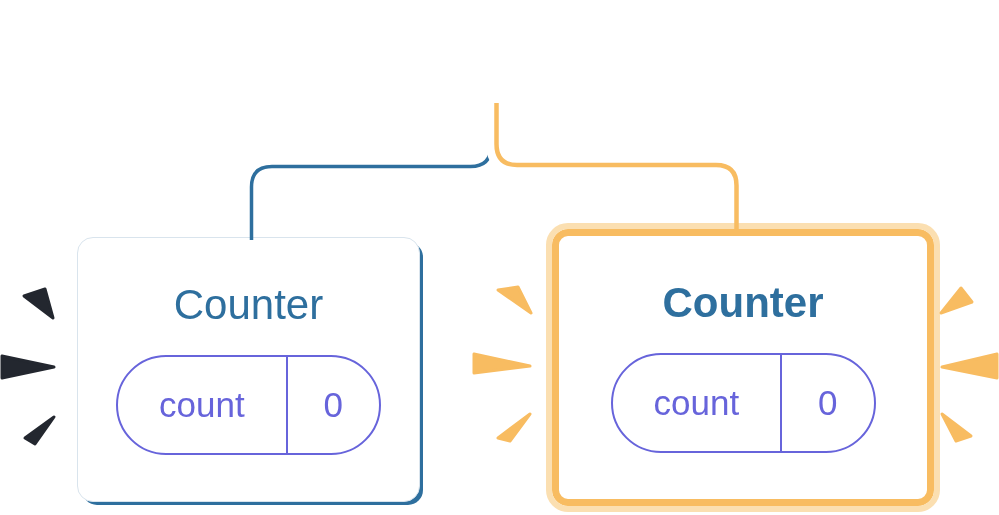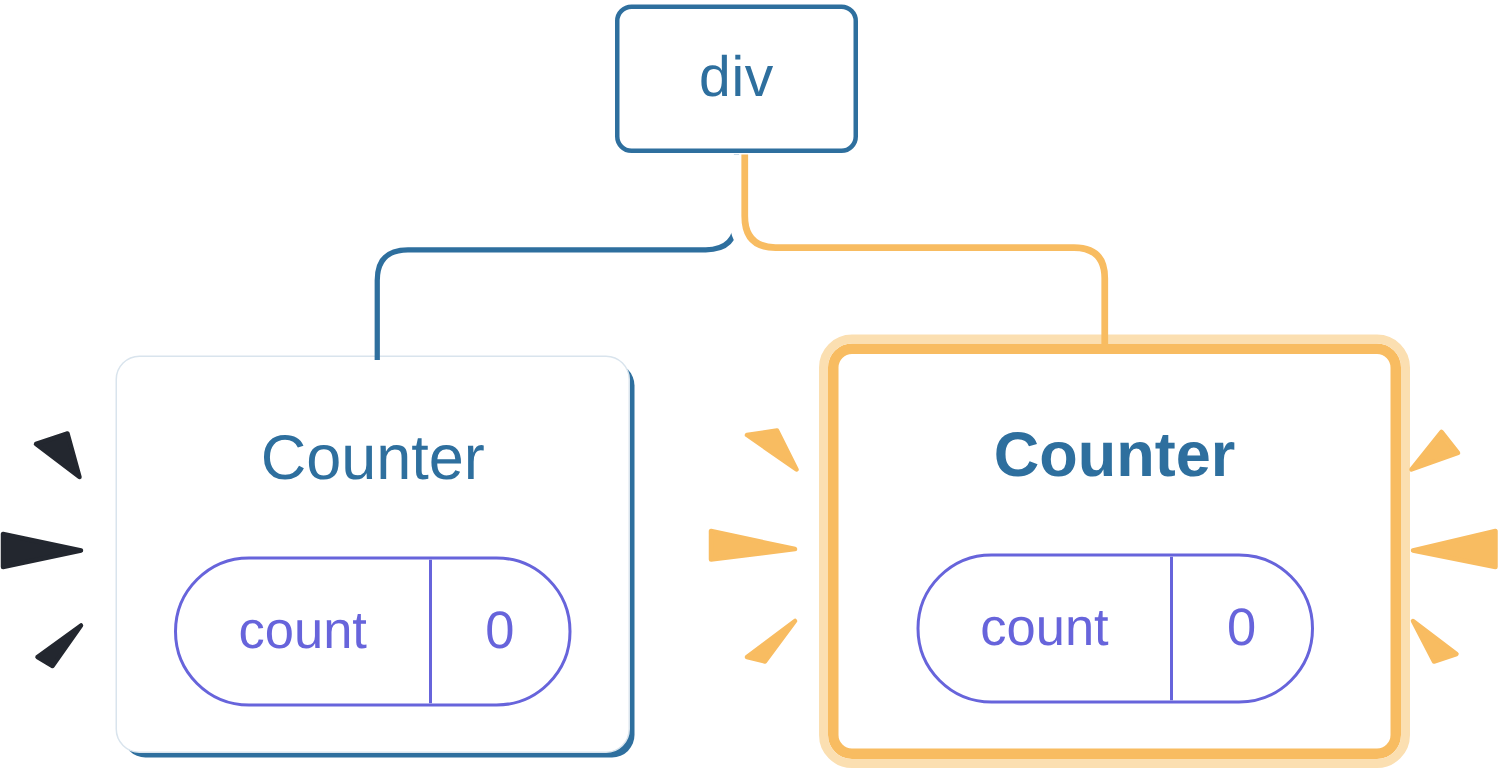--- a/index.html
+++ b/index.html
@@ -71,21 +71,21 @@
     background: #FFFFFF;
     border: 7px solid #F8BC61;
     outline: 6px solid #FBDFB1;
     border-radius: 16px;
     display: flex; flex-direction: column; align-items: center;
     padding-top: 45px;
     z-index: 1;
   }
   
   .pill {
-    margin-top: 44px;
+    margin-top: 28px;
     width: 265px; height: 100px;
     box-sizing: border-box;
     border: 2.5px solid #6764DB;
     border-radius: 60px;
     background: #FFFFFF;
     display: flex;
     overflow: hidden;
   }
   .pill .key-cell {
     width: 65%;
@@ -101,23 +101,20 @@
     color: #6764DB;
     font-size: 35px;
     font-weight: 400;
   }
 </style>
 </head>
 <body>
 
 <div class="canvas">
 
-  <div class="root-node">
-    <span class="label">div</span>
-  </div>
 
   <div class="card-left">
     <div class="card-title">Counter</div>
     <div class="pill">
       <div class="key-cell">
         <span>count</span>
       </div>
       <div class="val-cell">
         <span>0</span>
       </div>

